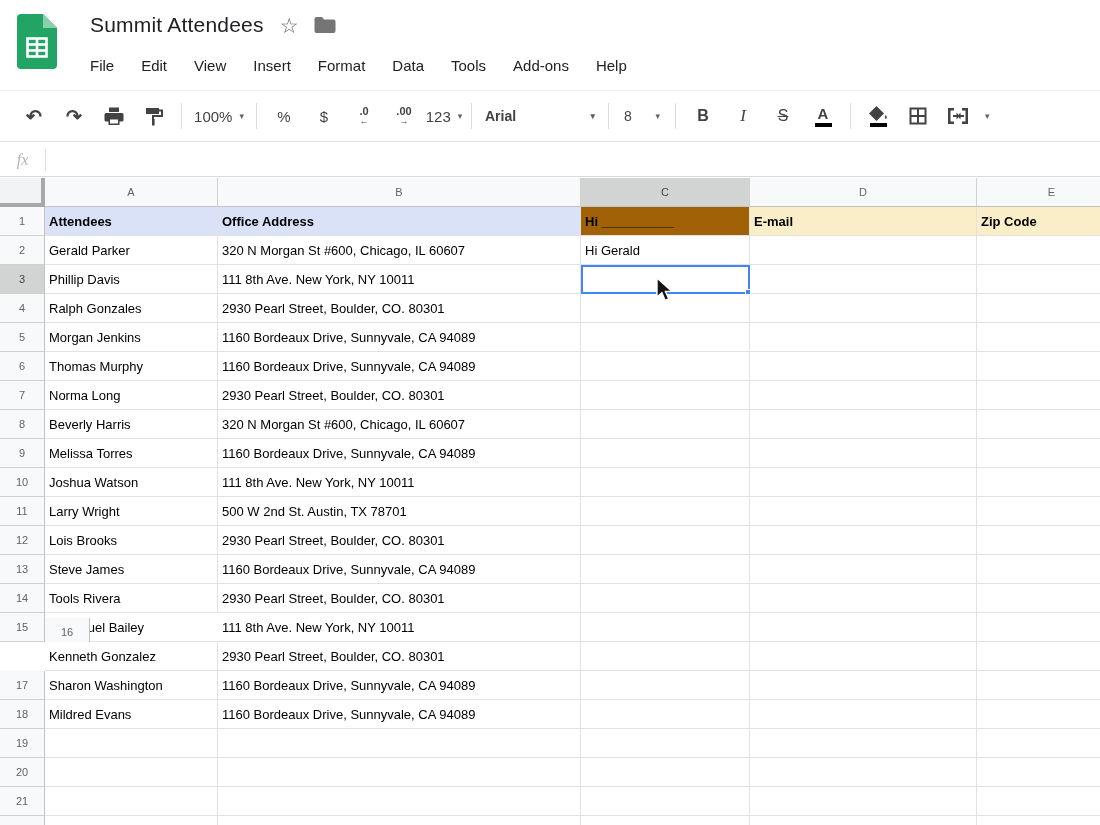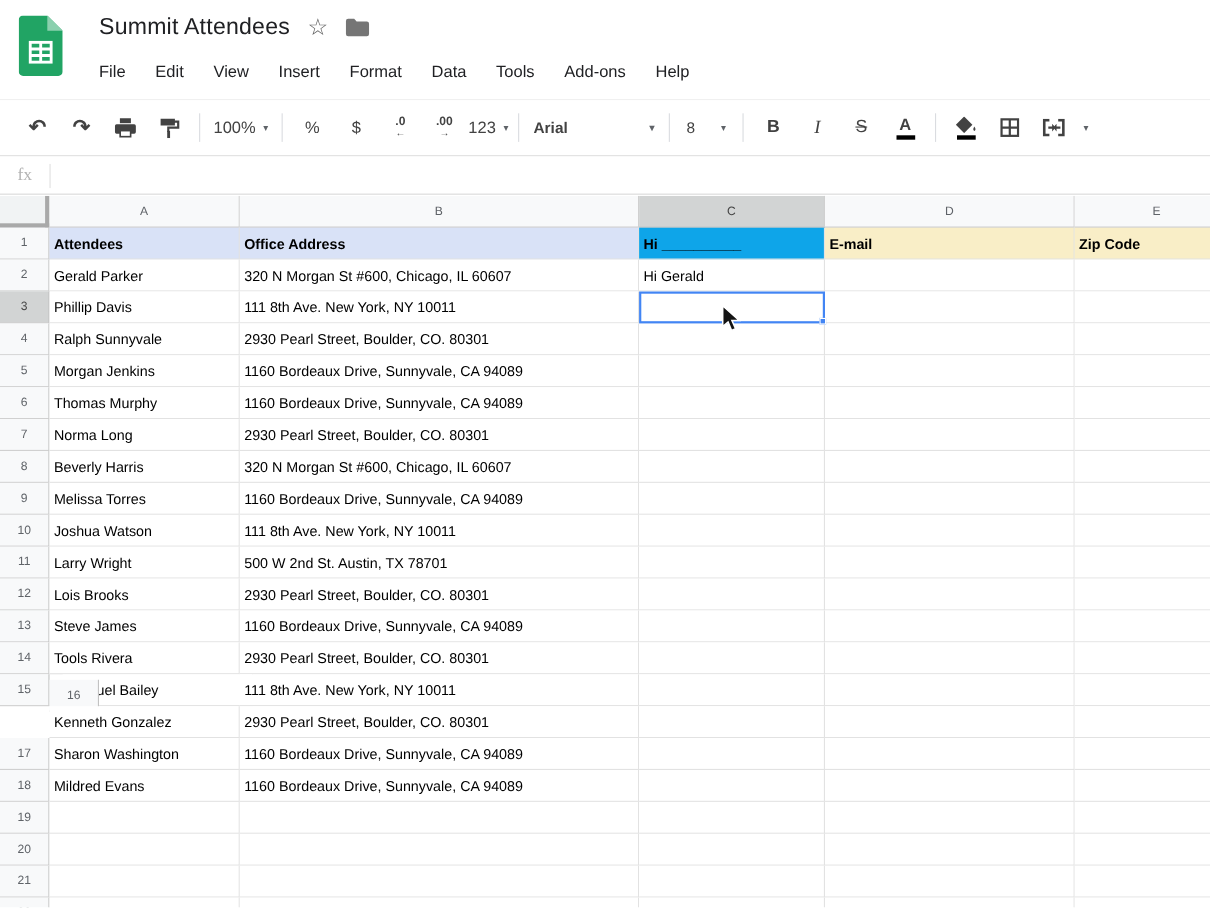--- a/index.html
+++ b/index.html
@@ -34,21 +34,21 @@
   .tb-strike { text-decoration:line-through; font-size:16px; }
   .colorbtn { flex-direction:column; }
   .colorbtn .glyph { font-size:15px; font-weight:bold; line-height:15px; }
   .colorbar { width:17px; height:4px; background:#000; margin-top:2px; }
   .decbtn { flex-direction:column; font-size:11px; font-weight:bold; line-height:10px; }
   .decbtn .mini { font-size:9px; font-weight:normal; }
 
   
   .formula-bar { position:absolute; top:143px; left:0; width:1100px; height:34px;
     background:#fff; border-bottom:1px solid #d9d9d9; display:flex; align-items:center; }
-  .fx { font-family:"Liberation Serif",serif; font-size:16px;
+  .fx { font-family:"Liberation Serif",serif; font-style:italic; font-size:16px;
     color:#b3b3b3; width:45px; text-align:center; }
   .fx-div { width:1px; height:22px; background:#e0e0e0; }
   .formula-input { flex:1; height:100%; }
 
   
   #sheet { position:absolute; top:178px; left:0; width:1100px; height:647px;
     overflow:hidden; background:#fff; }
   .corner { position:absolute; left:0; top:0; width:45px; height:29px; background:#f1f3f4;
     border-right:4px solid #a9a9a9; border-bottom:4px solid #a9a9a9; cursor:pointer; }
   .colhead { position:absolute; top:0; height:29px; background:#f8f9fa;
@@ -201,37 +201,37 @@
 <div id="sheet">
     <div class="corner"></div>
     <div class="colhead" style="left: 45px; width: 173px;">A</div>
     <div class="colhead" style="left: 218px; width: 363px;">B</div>
     <div class="colhead hdr-selected" style="left: 581px; width: 169px;">C</div>
     <div class="colhead" style="left: 750px; width: 227px;">D</div>
     <div class="colhead" style="left: 977px; width: 150px;">E</div>
     <div class="rownum" style="top: 29px;">1</div>
     <div class="cell bold" style="left: 218px; top: 29px; width: 363px; background: rgb(217, 226, 247);">Office Address</div>
     <div class="cell bold" style="left: 45px; top: 29px; width: 173px; background: rgb(217, 226, 247);">Attendees</div>
-    <div class="cell bold" style="left: 581px; top: 29px; width: 169px; background: #0ea5e9;">Hi __________</div>
+    <div class="cell bold" style="left: 581px; top: 29px; width: 169px; background: #a16207;">Hi __________</div>
     <div class="cell bold" style="left: 750px; top: 29px; width: 227px; background: rgb(249, 238, 199);">E-mail</div>
     <div class="cell bold" style="left: 977px; top: 29px; width: 150px; background: rgb(249, 238, 199);">Zip Code</div>
     <div class="rownum" style="top: 58px;">2</div>
     <div class="cell" style="left: 45px; top: 58px; width: 173px;">Gerald Parker</div>
     <div class="cell" style="left: 218px; top: 58px; width: 363px;">320 N Morgan St #600, Chicago, IL 60607</div>
     <div class="cell" style="left: 581px; top: 58px; width: 169px;">Hi Gerald</div>
     <div class="cell" style="left: 750px; top: 58px; width: 227px;"></div>
     <div class="cell" style="left: 977px; top: 58px; width: 150px;"></div>
     <div class="rownum hdr-selected" style="top: 87px;">3</div>
     <div class="cell" style="left: 45px; top: 87px; width: 173px;">Phillip Davis</div>
     <div class="cell" style="left: 218px; top: 87px; width: 363px;">111 8th Ave. New York, NY 10011</div>
     <div class="cell" style="left: 581px; top: 87px; width: 169px;"></div>
     <div class="cell" style="left: 750px; top: 87px; width: 227px;"></div>
     <div class="cell" style="left: 977px; top: 87px; width: 150px;"></div>
     <div class="rownum" style="top: 116px;">4</div>
-    <div class="cell" style="left: 45px; top: 116px; width: 173px;">Ralph Sunnyvale</div>
+    <div class="cell" style="left: 45px; top: 116px; width: 173px;">Ralph Gonzales</div>
     <div class="cell" style="left: 218px; top: 116px; width: 363px;">2930 Pearl Street, Boulder, CO. 80301</div>
     <div class="cell" style="left: 581px; top: 116px; width: 169px;"></div>
     <div class="cell" style="left: 750px; top: 116px; width: 227px;"></div>
     <div class="cell" style="left: 977px; top: 116px; width: 150px;"></div>
     <div class="rownum" style="top: 145px;">5</div>
     <div class="cell" style="left: 45px; top: 145px; width: 173px;">Morgan Jenkins</div>
     <div class="cell" style="left: 218px; top: 145px; width: 363px;">1160 Bordeaux Drive, Sunnyvale, CA 94089</div>
     <div class="cell" style="left: 581px; top: 145px; width: 169px;"></div>
     <div class="cell" style="left: 750px; top: 145px; width: 227px;"></div>
     <div class="cell" style="left: 977px; top: 145px; width: 150px;"></div>

